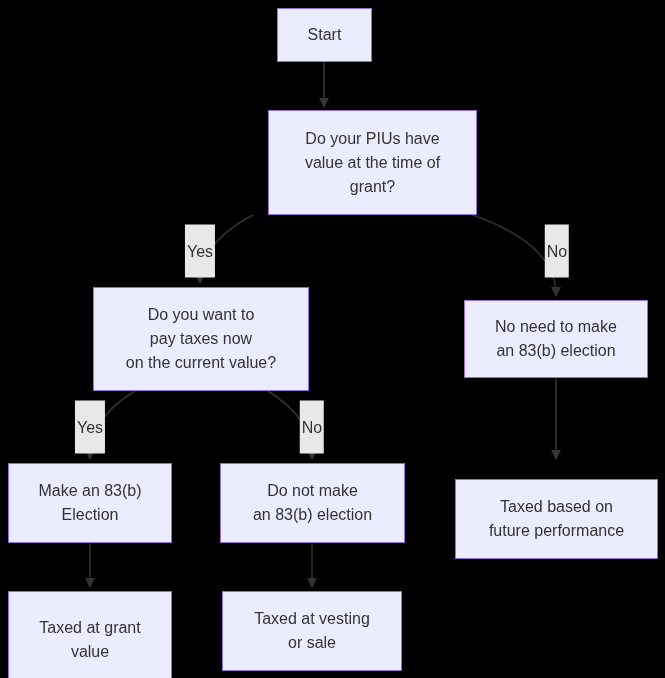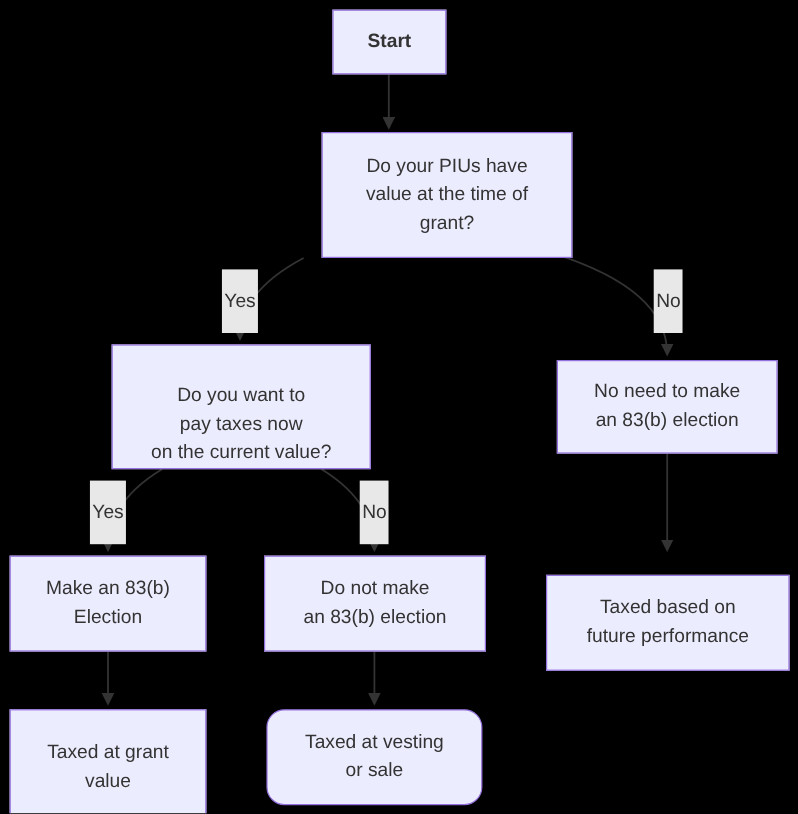--- a/index.html
+++ b/index.html
@@ -53,29 +53,29 @@
     position: absolute;
     transform: translate(-50%, -50%);
     background: var(--edge-label-bg);
     color: var(--node-text);
     font-size: 16px;
     line-height: 21px;
     padding: 16px 2px;
     white-space: nowrap;
   }
   
-  #node-start          { left: 277px; top: 8px;   width: 95px;  height: 54px; font-weight: bold; }
+  #node-start          { left: 277px; top: 8px;   width: 95px;  height: 54px; }
   #node-piu-question   { left: 222px; top: 110px; width: 209px; height: 105px; margin-left: 46px; }
-  #node-tax-question   { left: 93px;  top: 287px; width: 216px; height: 104px; align-items: flex-end; }
+  #node-tax-question   { left: 93px;  top: 287px; width: 216px; height: 104px; }
   #node-no-need        { left: 464px; top: 300px; width: 184px; height: 78px; }
   #node-make-election  { left: 8px;   top: 463px; width: 164px; height: 80px; text-align: center; }
   #node-do-not-make    { left: 220px; top: 463px; width: 185px; height: 80px; }
   #node-taxed-future   { left: 455px; top: 479px; width: 203px; height: 80px; }
   #node-taxed-grant    { left: 8px;   top: 591px; width: 164px; height: 97px; }
-  #node-taxed-vesting  { left: 222px; top: 591px; width: 180px; height: 80px; border-radius: 15px; }
+  #node-taxed-vesting  { left: 222px; top: 591px; width: 180px; height: 80px; }
   
   #edge-label-yes-1 { left: 200px; top: 251px; }
   #edge-label-no-1  { left: 557px; top: 251px; }
   #edge-label-yes-2 { left: 90px;  top: 427px; }
   #edge-label-no-2  { left: 312px; top: 427px; }
 </style>
 </head>
 <body>
 
 <div id="canvas">

